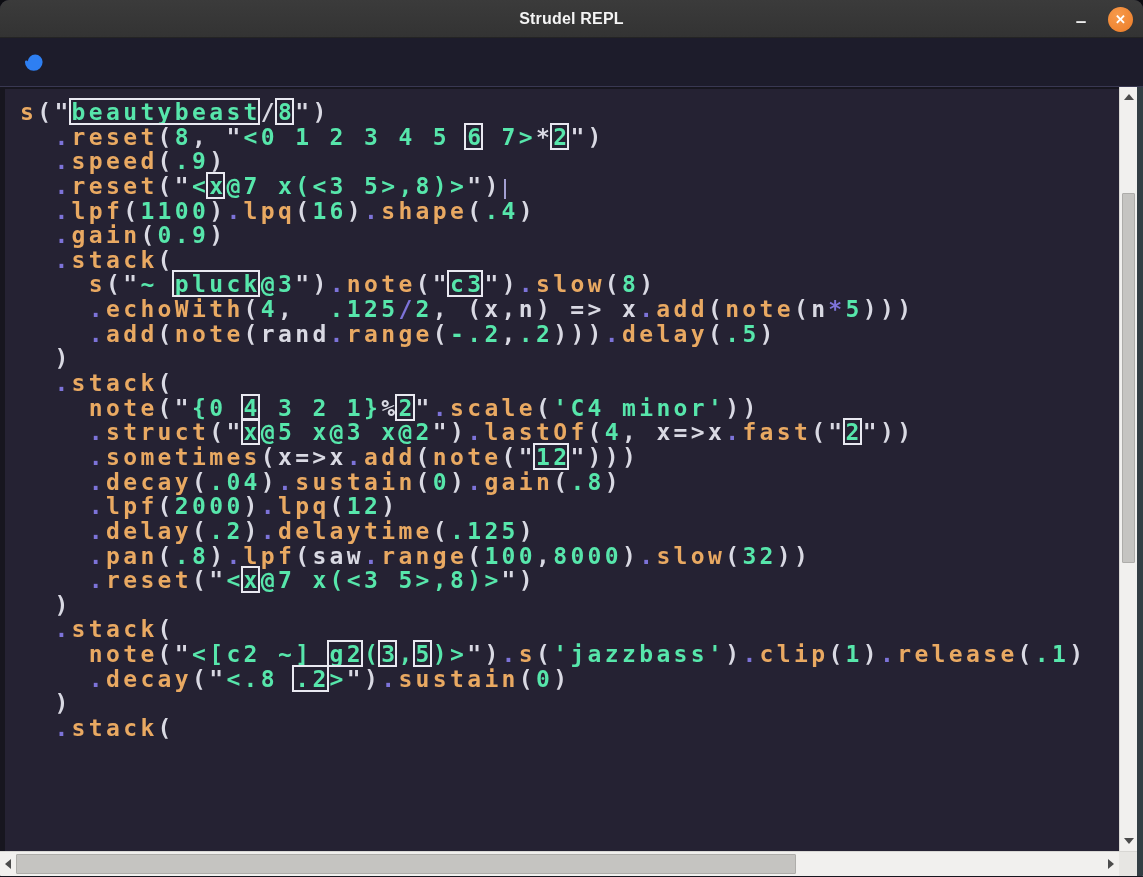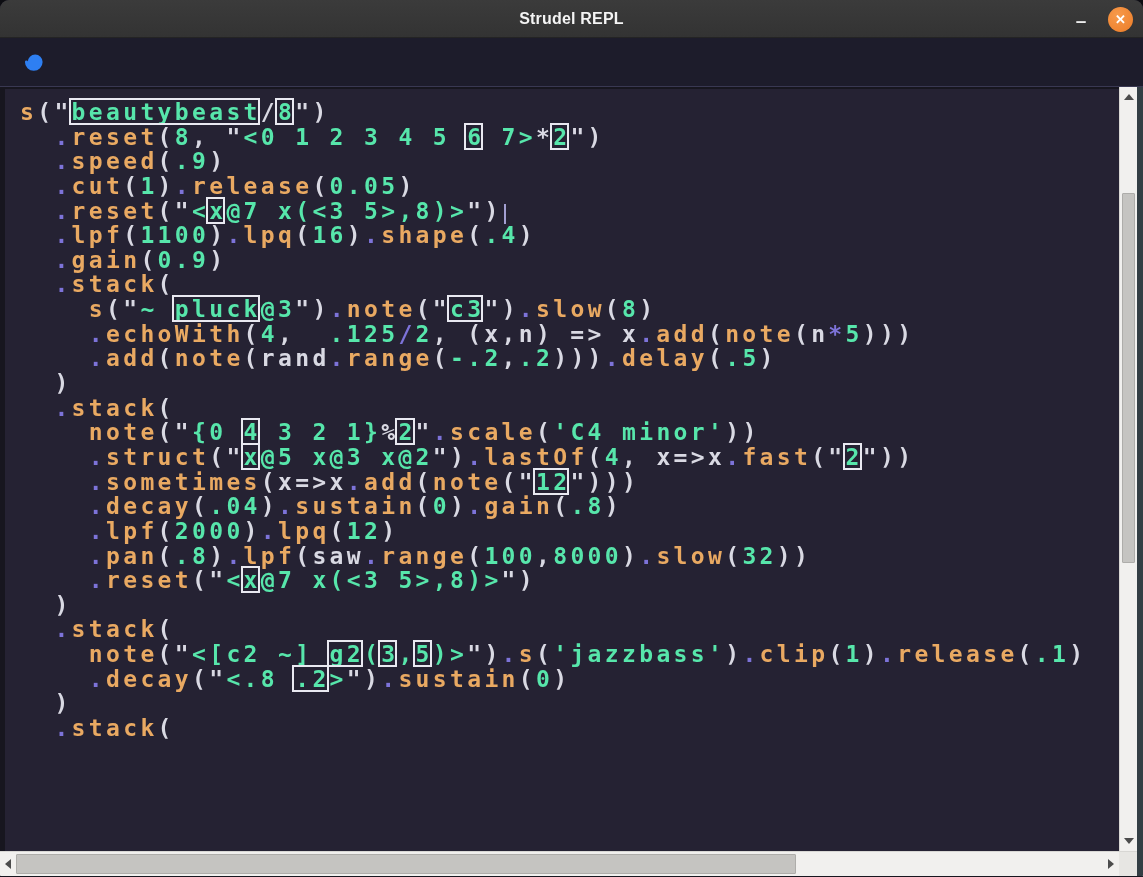--- a/index.html
+++ b/index.html
@@ -96,35 +96,35 @@
   <div class="appheader">
     <svg class="logo" viewBox="0 0 32 32">
       <path d="M16 16 m-1 0 a1 1 0 0 1 2 0 a2.2 2.2 0 0 1 -4.4 0 a3.6 3.6 0 0 1 7.2 0 a5.2 5.2 0 0 1 -10.4 0 a6.8 6.8 0 0 1 13.6 0 a8.4 8.4 0 0 1 -16.8 0" fill="none" stroke="#2e7ff2" stroke-width="3.4" stroke-linecap="round"></path>
     </svg>
   </div>
 
   <div class="editor">
       <div class="ln"><span class="tk-o">s</span><span class="tk-w">("</span><span class="tk-t box">beautybeast</span><span class="tk-w">/</span><span class="tk-t box">8</span><span class="tk-w">")</span></div>
       <div class="ln"><span class="tk-w">  </span><span class="tk-p">.</span><span class="tk-o">reset</span><span class="tk-w">(</span><span class="tk-t">8</span><span class="tk-w">, "</span><span class="tk-t">&lt;0 1 2 3 4 5 </span><span class="tk-t box">6</span><span class="tk-t"> 7&gt;</span><span class="tk-w">*</span><span class="tk-t box">2</span><span class="tk-w">")</span></div>
       <div class="ln"><span class="tk-w">  </span><span class="tk-p">.</span><span class="tk-o">speed</span><span class="tk-w">(</span><span class="tk-t">.9</span><span class="tk-w">)</span></div>
-      <div class="ln"><span class="tk-w">  </span><span class="tk-p">.</span><span class="tk-o">cut</span><span class="tk-w">(</span><span class="tk-t">1</span><span class="tk-w">)</span><span class="tk-p">.</span><span class="tk-o">release</span><span class="tk-w">(</span><span class="tk-t">0.05</span><span class="tk-w">)</span></div>
       <div class="ln"><span class="tk-w">  </span><span class="tk-p">.</span><span class="tk-o">reset</span><span class="tk-w">("</span><span class="tk-t">&lt;</span><span class="tk-t box">x</span><span class="tk-t">@7 x(&lt;3 5&gt;,8)&gt;</span><span class="tk-w">")</span><span class="cursor"></span></div>
       <div class="ln"><span class="tk-w">  </span><span class="tk-p">.</span><span class="tk-o">lpf</span><span class="tk-w">(</span><span class="tk-t">1100</span><span class="tk-w">)</span><span class="tk-p">.</span><span class="tk-o">lpq</span><span class="tk-w">(</span><span class="tk-t">16</span><span class="tk-w">)</span><span class="tk-p">.</span><span class="tk-o">shape</span><span class="tk-w">(</span><span class="tk-t">.4</span><span class="tk-w">)</span></div>
       <div class="ln"><span class="tk-w">  </span><span class="tk-p">.</span><span class="tk-o">gain</span><span class="tk-w">(</span><span class="tk-t">0.9</span><span class="tk-w">)</span></div>
       <div class="ln"><span class="tk-w">  </span><span class="tk-p">.</span><span class="tk-o">stack</span><span class="tk-w">(</span></div>
       <div class="ln"><span class="tk-w">    </span><span class="tk-o">s</span><span class="tk-w">("</span><span class="tk-t">~ </span><span class="tk-t box">pluck</span><span class="tk-t">@3</span><span class="tk-w">")</span><span class="tk-p">.</span><span class="tk-o">note</span><span class="tk-w">("</span><span class="tk-t box">c3</span><span class="tk-w">")</span><span class="tk-p">.</span><span class="tk-o">slow</span><span class="tk-w">(</span><span class="tk-t">8</span><span class="tk-w">)</span></div>
       <div class="ln"><span class="tk-w">    </span><span class="tk-p">.</span><span class="tk-o">echoWith</span><span class="tk-w">(</span><span class="tk-t">4</span><span class="tk-w">,  </span><span class="tk-t">.125</span><span class="tk-p">/</span><span class="tk-t">2</span><span class="tk-w">, (x,n) =&gt; x</span><span class="tk-p">.</span><span class="tk-o">add</span><span class="tk-w">(</span><span class="tk-o">note</span><span class="tk-w">(n</span><span class="tk-p">*</span><span class="tk-t">5</span><span class="tk-w">)))</span></div>
       <div class="ln"><span class="tk-w">    </span><span class="tk-p">.</span><span class="tk-o">add</span><span class="tk-w">(</span><span class="tk-o">note</span><span class="tk-w">(rand</span><span class="tk-p">.</span><span class="tk-o">range</span><span class="tk-w">(</span><span class="tk-t">-.2</span><span class="tk-w">,</span><span class="tk-t">.2</span><span class="tk-w">)))</span><span class="tk-p">.</span><span class="tk-o">delay</span><span class="tk-w">(</span><span class="tk-t">.5</span><span class="tk-w">)</span></div>
       <div class="ln"><span class="tk-w">  )</span></div>
       <div class="ln"><span class="tk-w">  </span><span class="tk-p">.</span><span class="tk-o">stack</span><span class="tk-w">(</span></div>
       <div class="ln"><span class="tk-w">    </span><span class="tk-o">note</span><span class="tk-w">("</span><span class="tk-t">{0 </span><span class="tk-t box">4</span><span class="tk-t"> 3 2 1}</span><span class="tk-w">%</span><span class="tk-t box">2</span><span class="tk-w">"</span><span class="tk-p">.</span><span class="tk-o">scale</span><span class="tk-w">(</span><span class="tk-t">'C4 minor'</span><span class="tk-w">))</span></div>
       <div class="ln"><span class="tk-w">    </span><span class="tk-p">.</span><span class="tk-o">struct</span><span class="tk-w">("</span><span class="tk-t box">x</span><span class="tk-t">@5 x@3 x@2</span><span class="tk-w">")</span><span class="tk-p">.</span><span class="tk-o">lastOf</span><span class="tk-w">(</span><span class="tk-t">4</span><span class="tk-w">, x=&gt;x</span><span class="tk-p">.</span><span class="tk-o">fast</span><span class="tk-w">("</span><span class="tk-t box">2</span><span class="tk-w">"))</span></div>
       <div class="ln"><span class="tk-w">    </span><span class="tk-p">.</span><span class="tk-o">sometimes</span><span class="tk-w">(x=&gt;x</span><span class="tk-p">.</span><span class="tk-o">add</span><span class="tk-w">(</span><span class="tk-o">note</span><span class="tk-w">("</span><span class="tk-t box">12</span><span class="tk-w">")))</span></div>
       <div class="ln"><span class="tk-w">    </span><span class="tk-p">.</span><span class="tk-o">decay</span><span class="tk-w">(</span><span class="tk-t">.04</span><span class="tk-w">)</span><span class="tk-p">.</span><span class="tk-o">sustain</span><span class="tk-w">(</span><span class="tk-t">0</span><span class="tk-w">)</span><span class="tk-p">.</span><span class="tk-o">gain</span><span class="tk-w">(</span><span class="tk-t">.8</span><span class="tk-w">)</span></div>
       <div class="ln"><span class="tk-w">    </span><span class="tk-p">.</span><span class="tk-o">lpf</span><span class="tk-w">(</span><span class="tk-t">2000</span><span class="tk-w">)</span><span class="tk-p">.</span><span class="tk-o">lpq</span><span class="tk-w">(</span><span class="tk-t">12</span><span class="tk-w">)</span></div>
+      <div class="ln"><span class="tk-w">    </span><span class="tk-p">.</span><span class="tk-o">delay</span><span class="tk-w">(</span><span class="tk-t">.2</span><span class="tk-w">)</span><span class="tk-p">.</span><span class="tk-o">delaytime</span><span class="tk-w">(</span><span class="tk-t">.125</span><span class="tk-w">)</span></div>
       <div class="ln"><span class="tk-w">    </span><span class="tk-p">.</span><span class="tk-o">pan</span><span class="tk-w">(</span><span class="tk-t">.8</span><span class="tk-w">)</span><span class="tk-p">.</span><span class="tk-o">lpf</span><span class="tk-w">(saw</span><span class="tk-p">.</span><span class="tk-o">range</span><span class="tk-w">(</span><span class="tk-t">100</span><span class="tk-w">,</span><span class="tk-t">8000</span><span class="tk-w">)</span><span class="tk-p">.</span><span class="tk-o">slow</span><span class="tk-w">(</span><span class="tk-t">32</span><span class="tk-w">))</span></div>
       <div class="ln"><span class="tk-w">    </span><span class="tk-p">.</span><span class="tk-o">reset</span><span class="tk-w">("</span><span class="tk-t">&lt;</span><span class="tk-t box">x</span><span class="tk-t">@7 x(&lt;3 5&gt;,8)&gt;</span><span class="tk-w">")</span></div>
       <div class="ln"><span class="tk-w">  )</span></div>
       <div class="ln"><span class="tk-w">  </span><span class="tk-p">.</span><span class="tk-o">stack</span><span class="tk-w">(</span></div>
       <div class="ln"><span class="tk-w">    </span><span class="tk-o">note</span><span class="tk-w">("</span><span class="tk-t">&lt;[c2 ~] </span><span class="tk-t box">g2</span><span class="tk-t">(</span><span class="tk-t box">3</span><span class="tk-t">,</span><span class="tk-t box">5</span><span class="tk-t">)&gt;</span><span class="tk-w">")</span><span class="tk-p">.</span><span class="tk-o">s</span><span class="tk-w">(</span><span class="tk-t">'jazzbass'</span><span class="tk-w">)</span><span class="tk-p">.</span><span class="tk-o">clip</span><span class="tk-w">(</span><span class="tk-t">1</span><span class="tk-w">)</span><span class="tk-p">.</span><span class="tk-o">release</span><span class="tk-w">(</span><span class="tk-t">.1</span><span class="tk-w">)</span></div>
       <div class="ln"><span class="tk-w">    </span><span class="tk-p">.</span><span class="tk-o">decay</span><span class="tk-w">("</span><span class="tk-t">&lt;.8 </span><span class="tk-t box">.2</span><span class="tk-t">&gt;</span><span class="tk-w">")</span><span class="tk-p">.</span><span class="tk-o">sustain</span><span class="tk-w">(</span><span class="tk-t">0</span><span class="tk-w">)</span></div>
       <div class="ln"><span class="tk-w">  )</span></div>
       <div class="ln"><span class="tk-w">  </span><span class="tk-p">.</span><span class="tk-o">stack</span><span class="tk-w">(</span></div>
     </div>
 

